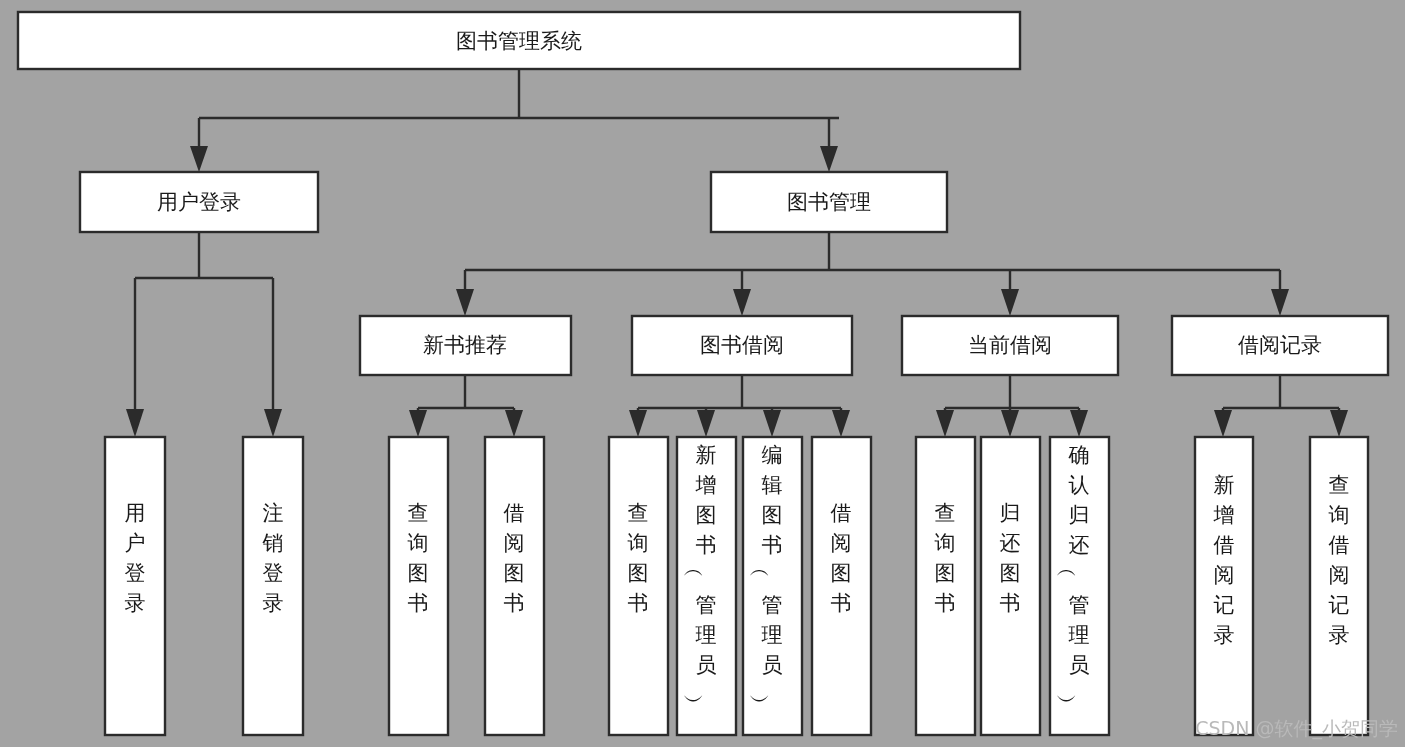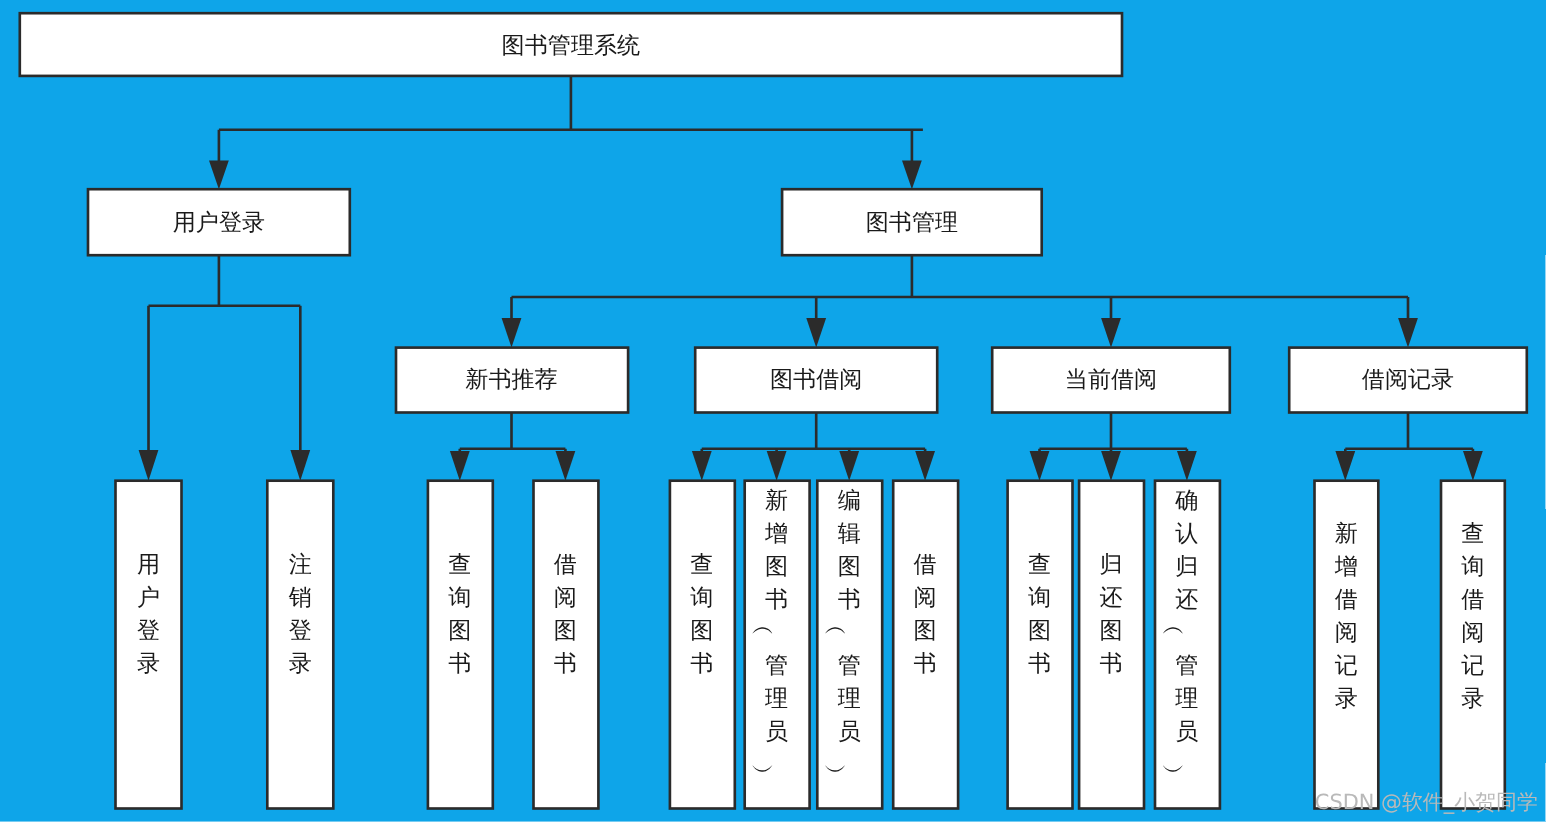--- a/index.html
+++ b/index.html
@@ -8,21 +8,21 @@
     padding: 0;
     background: #ffffff;
   }
   body {
     font-family: "DejaVu Sans", "Liberation Sans", sans-serif;
   }
   #diagram-root {
     position: relative;
     width: 1405px;
     height: 747px;
-    background: #0ea5e9;
+    background: #a3a3a3;
     overflow: hidden;
   }
   svg.flow {
     position: absolute;
     top: 0;
     left: 0;
     width: 1405px;
     height: 747px;
     display: block;
   }

